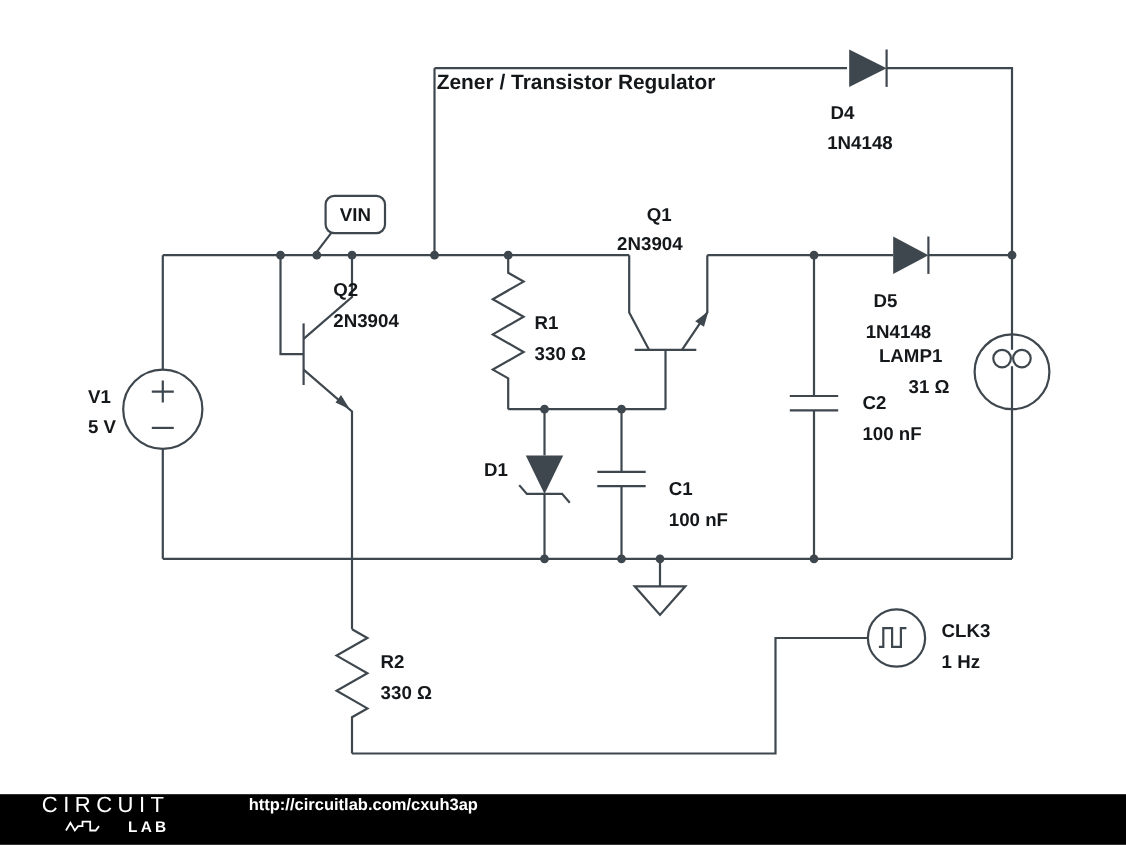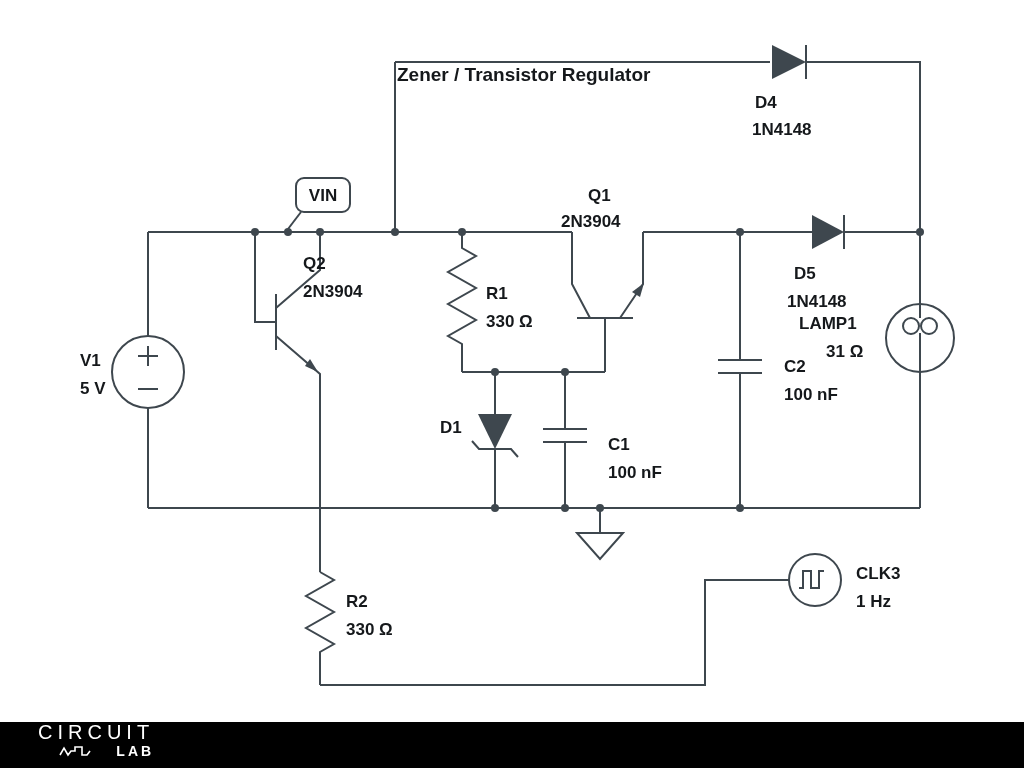--- a/index.html
+++ b/index.html
@@ -184,14 +184,15 @@
   <div class="logo">
     <div class="logo-top">CIRCUIT</div>
     <div class="logo-bottom">
       <svg width="40" height="13" viewBox="0 0 40 13">
         <path d="M1,10 L5,3 L9,10 L12,6 H16 V2 H23 V10 H28 L31,6" fill="none" stroke="#ffffff" stroke-width="1.6"></path>
       </svg>
       <span class="lab">LAB</span>
     </div>
   </div>
   <div class="meta">
+    <div class="meta-line2">http://circuitlab.com/cxuh3ap</div>
   </div>
 </div>
 
 </body></html>

